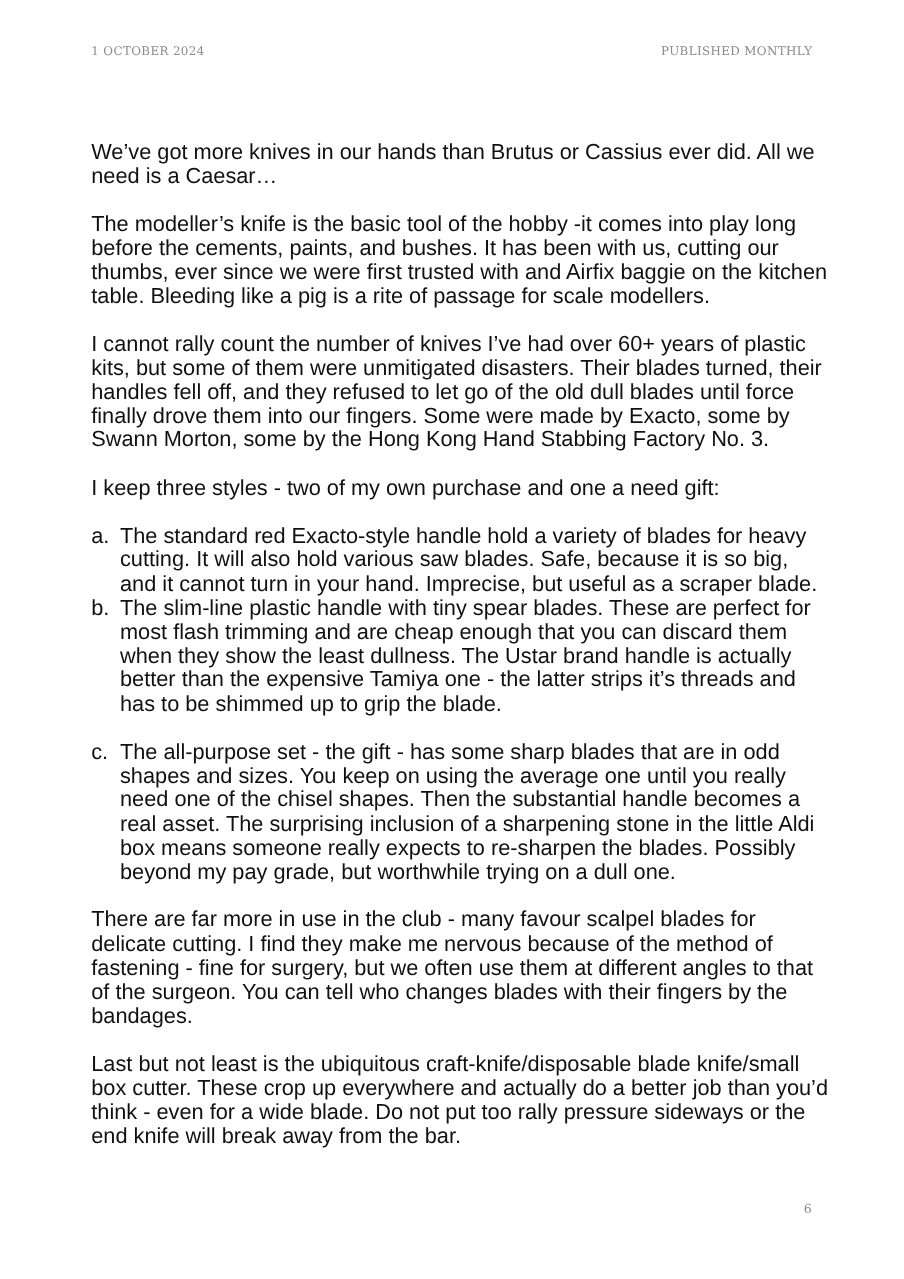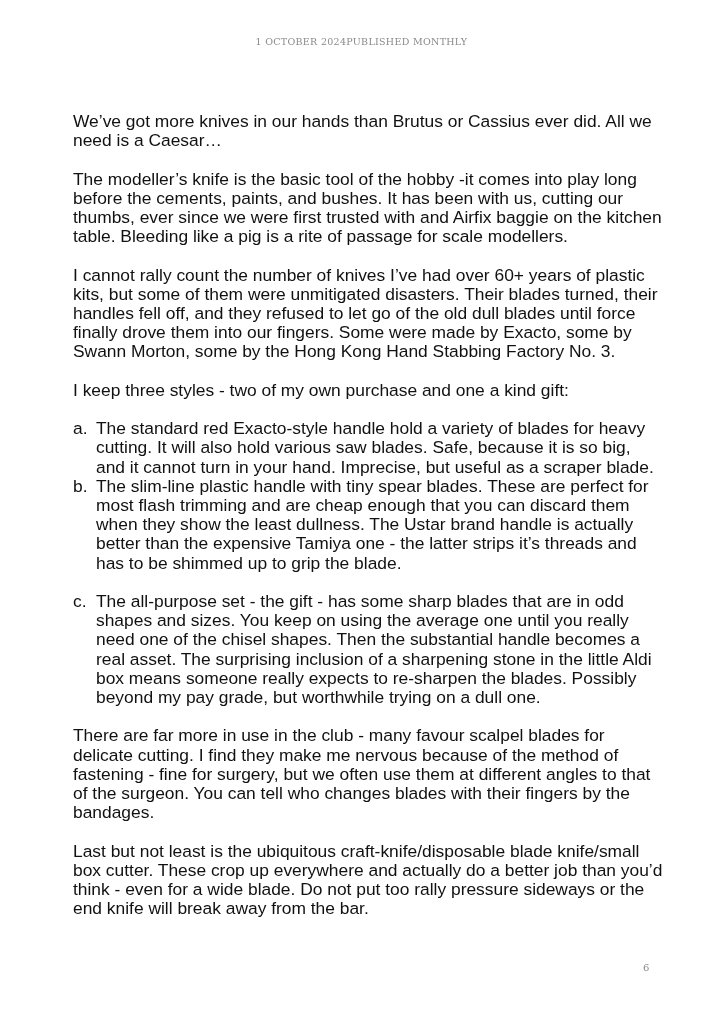--- a/index.html
+++ b/index.html
@@ -1,19 +1,19 @@
 <!DOCTYPE html>
 <html><head>
   <meta charset="utf-8">
   <style>
     html, body { margin: 0; padding: 0; background: #ffffff; }
     body { width: 723px; height: 1023px; position: relative; overflow: hidden; }
     .header {
       position: absolute; top: 36px; left: 73px; right: 73px;
-      display: flex; justify-content: center;
+      display: flex; justify-content: space-between;
       font-family: "DejaVu Serif", "Liberation Serif", serif;
       font-size: 9.5px; letter-spacing: 0.3px; color: #8a8a8a;
     }
     .content {
       position: absolute; top: 112px; left: 73px; width: 590px;
       font-family: Liberation Sans, sans-serif;
       font-size: 17.4px; line-height: 19.2px; color: #111111;
     }
     .content p { margin: 0 0 19.2px 0; }
     .list { margin: 0 0 19.2px 0; padding: 0; list-style: none; }
@@ -31,21 +31,21 @@
 
 <div class="header">
   <span>1 OCTOBER 2024</span>
   <span>PUBLISHED MONTHLY</span>
 </div>
 
 <div class="content">
   <p>We’ve got more knives in our hands than Brutus or Cassius ever did. All we need is a Caesar…</p>
   <p>The modeller’s knife is the basic tool of the hobby -it comes into play long before the cements, paints, and bushes. It has been with us, cutting our thumbs, ever since we were first trusted with and Airfix baggie on the kitchen table. Bleeding like a pig is a rite of passage for scale modellers.</p>
   <p>I cannot rally count the number of knives I’ve had over 60+ years of plastic kits, but some of them were unmitigated disasters. Their blades turned, their handles fell off, and they refused to let go of the old dull blades until force finally drove them into our fingers. Some were made by Exacto, some by Swann Morton, some by the Hong Kong Hand Stabbing Factory No. 3.</p>
-  <p>I keep three styles - two of my own purchase and one a kind gift:</p>
+  <p>I keep three styles - two of my own purchase and one a need gift:</p>
 
   <ul class="list">
     <li>
       <span class="marker">a.</span>
       <span>The standard red Exacto-style handle hold a variety of blades for heavy cutting. It will also hold various saw blades. Safe, because it is so big, and it cannot turn in your hand. Imprecise, but useful as a scraper blade.</span>
     </li>
     <li>
       <span class="marker">b.</span>
       <span>The slim-line plastic handle with tiny spear blades. These are perfect for most flash trimming and are cheap enough that you can discard them when they show the least dullness. The Ustar brand handle is actually better than the expensive Tamiya one - the latter strips it’s threads and has to be shimmed up to grip the blade.</span>
     </li>

